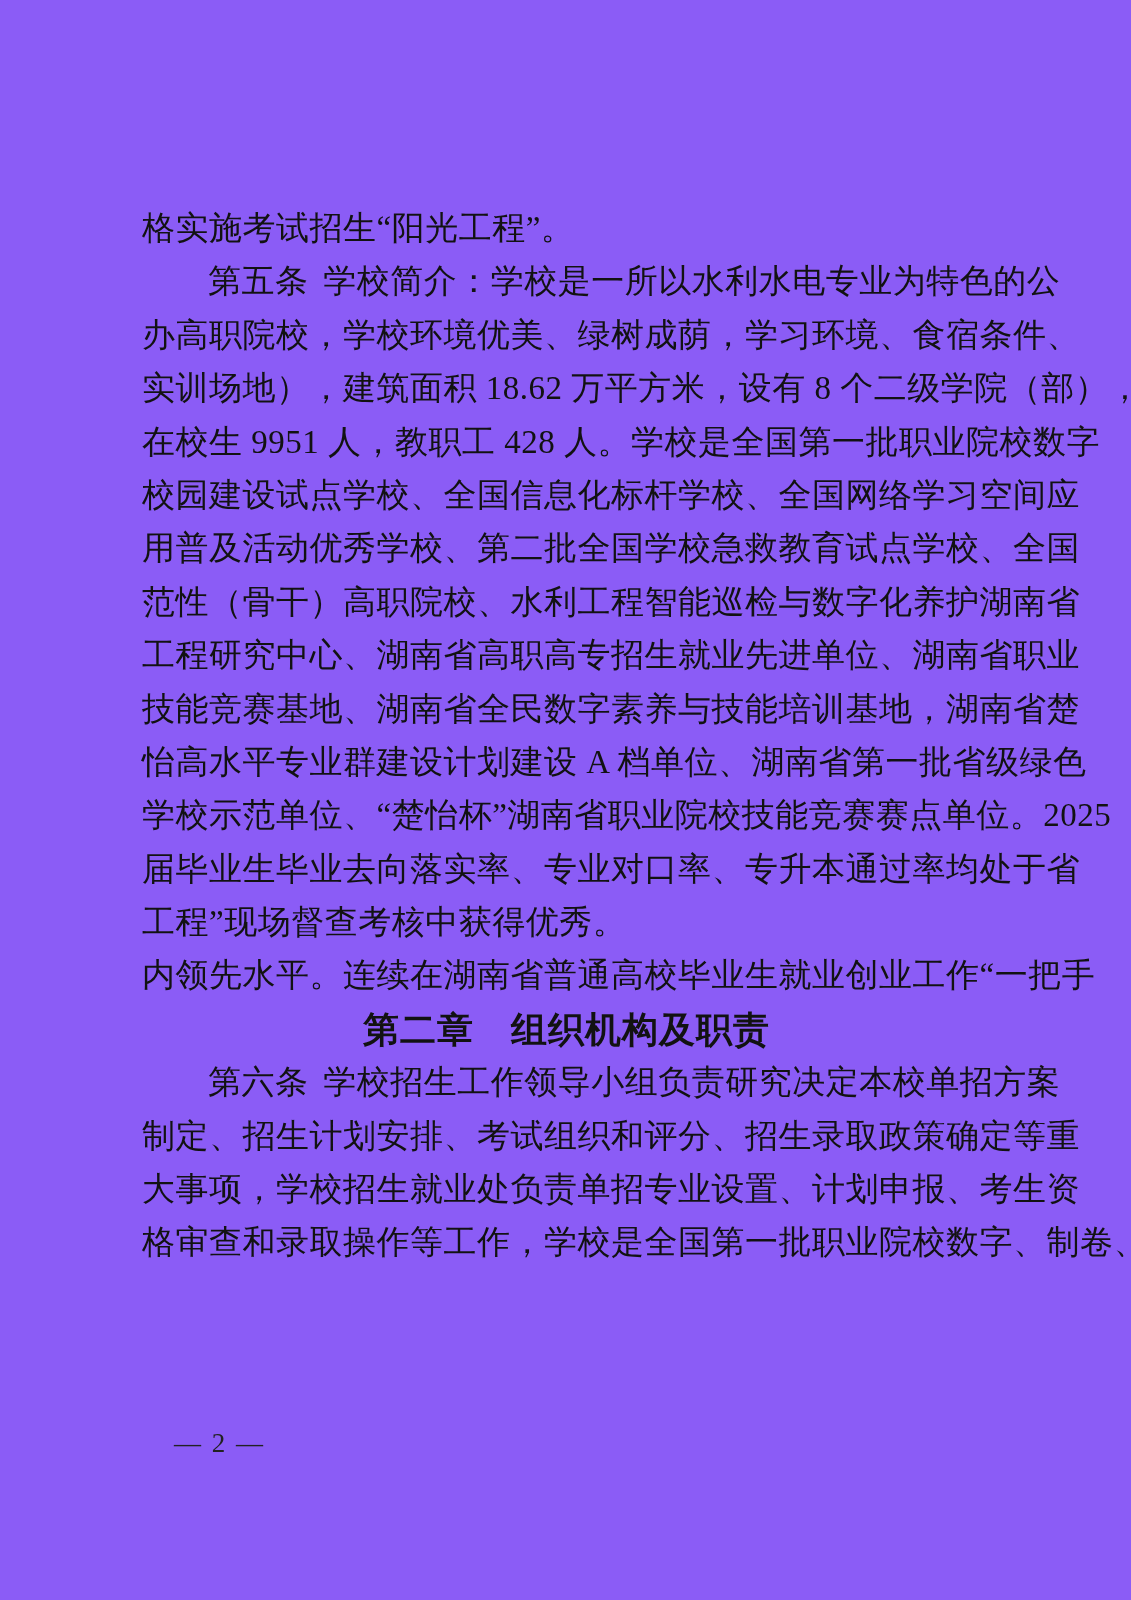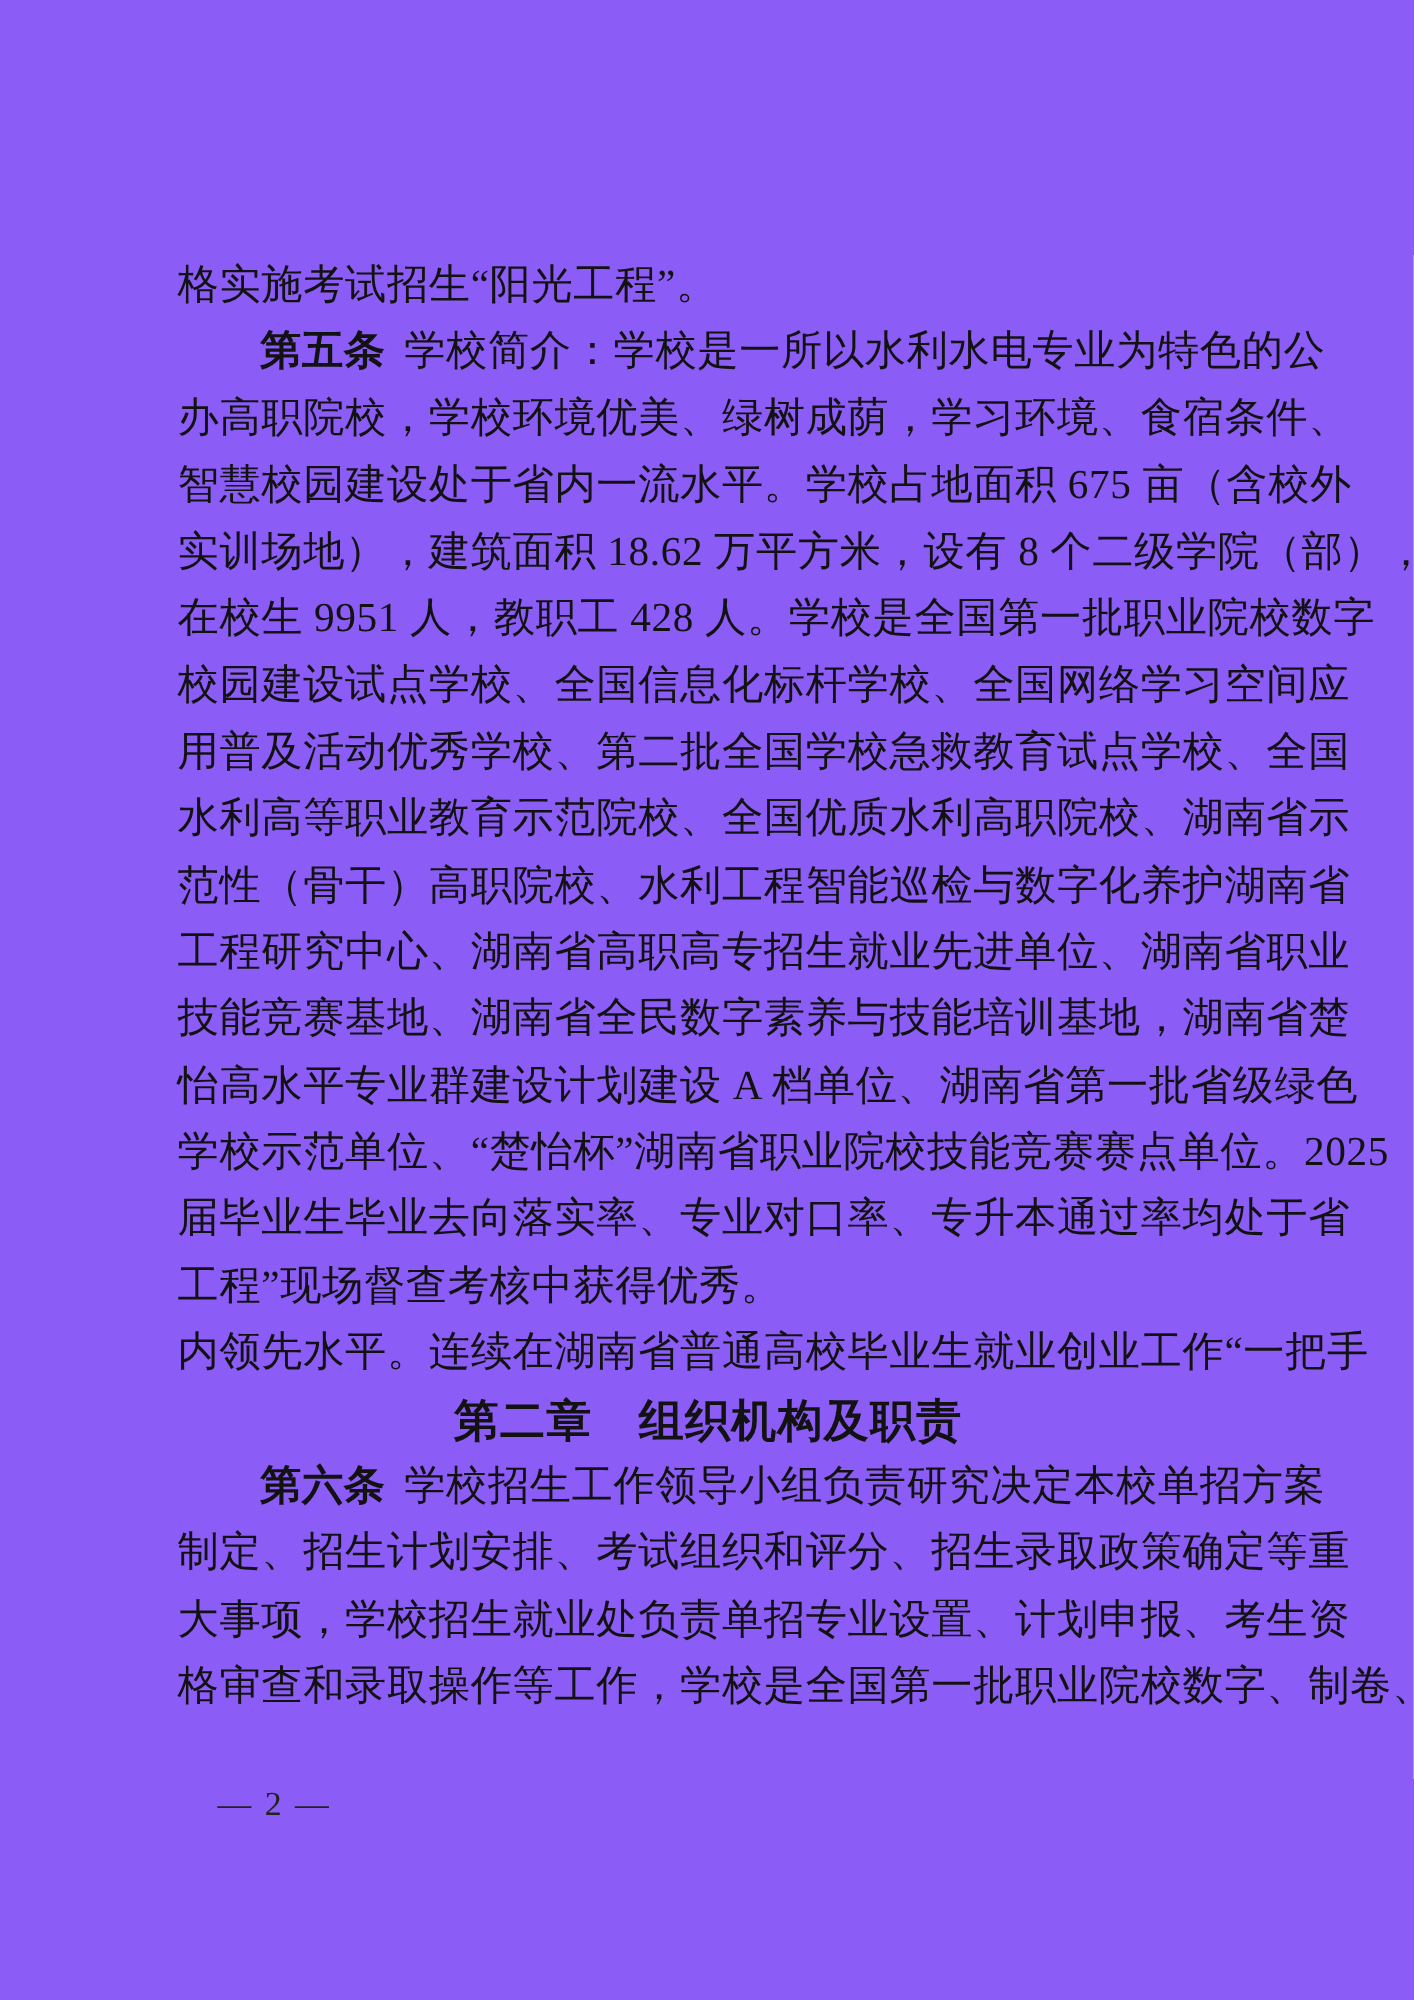--- a/index.html
+++ b/index.html
@@ -31,21 +31,21 @@
     white-space: nowrap;
     letter-spacing: 0.5px;
   }
   .line.end {
     text-align-last: left;
   }
   .line.indent {
     text-indent: 2em;
   }
   .bold-prefix {
-    font-weight: bold;
+    font-weight: normal;
     margin-right: 0.45em;
   }
   .chapter-heading {
     height: 53.4px;
     line-height: 53.4px;
     font-size: 36px;
     font-weight: bold;
     font-family: "Liberation Sans", "DejaVu Sans", sans-serif;
     text-align: right;
     text-align-last: center;
@@ -67,26 +67,24 @@
 
   <div class="text-block">
 
     <div class="line end">格实施考试招生“阳光工程”。</div>
 
     <div class="line indent">
       <span class="bold-prefix">第五条</span><span>学校简介：学校是一所以水利水电专业为特色的公</span>
     </div>
 
     <div class="line">办高职院校，学校环境优美、绿树成荫，学习环境、食宿条件、</div>
-    <div class="line">智慧校园建设处于省内一流水平。学校占地面积 675 亩（含校外</div>
     <div class="line">实训场地），建筑面积 18.62 万平方米，设有 8 个二级学院（部），</div>
     <div class="line">在校生 9951 人，教职工 428 人。学校是全国第一批职业院校数字</div>
     <div class="line">校园建设试点学校、全国信息化标杆学校、全国网络学习空间应</div>
     <div class="line">用普及活动优秀学校、第二批全国学校急救教育试点学校、全国</div>
-    <div class="line">水利高等职业教育示范院校、全国优质水利高职院校、湖南省示</div>
     <div class="line">范性（骨干）高职院校、水利工程智能巡检与数字化养护湖南省</div>
     <div class="line">工程研究中心、湖南省高职高专招生就业先进单位、湖南省职业</div>
     <div class="line">技能竞赛基地、湖南省全民数字素养与技能培训基地，湖南省楚</div>
     <div class="line">怡高水平专业群建设计划建设 A 档单位、湖南省第一批省级绿色</div>
     <div class="line">学校示范单位、“楚怡杯”湖南省职业院校技能竞赛赛点单位。2025</div>
     <div class="line">届毕业生毕业去向落实率、专业对口率、专升本通过率均处于省</div>
     <div class="line end">工程”现场督查考核中获得优秀。</div>
     <div class="line">内领先水平。连续在湖南省普通高校毕业生就业创业工作“一把手</div>
 
     <div class="chapter-heading">第二章　组织机构及职责</div>

